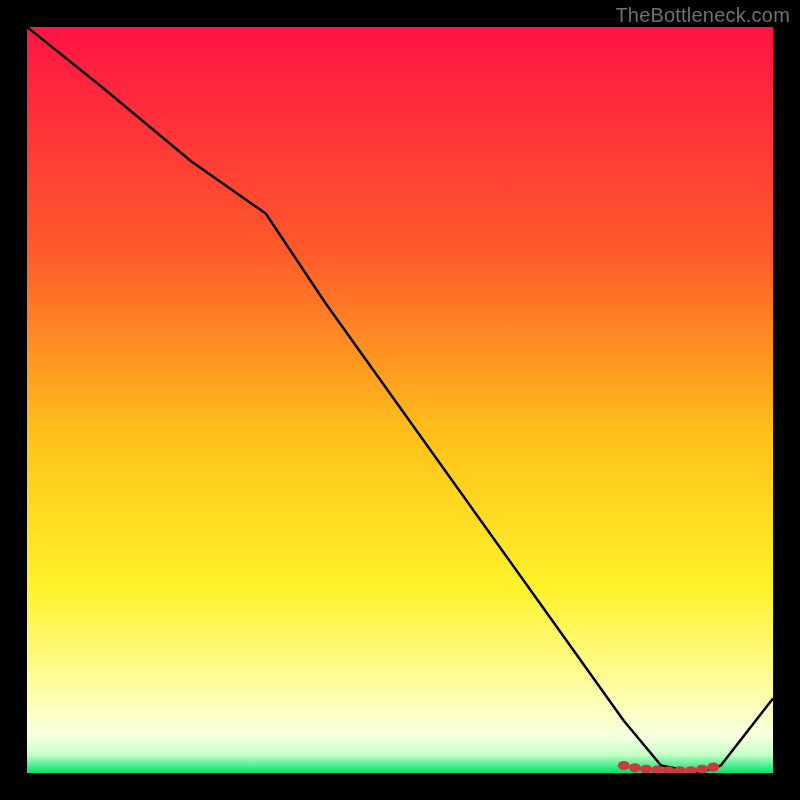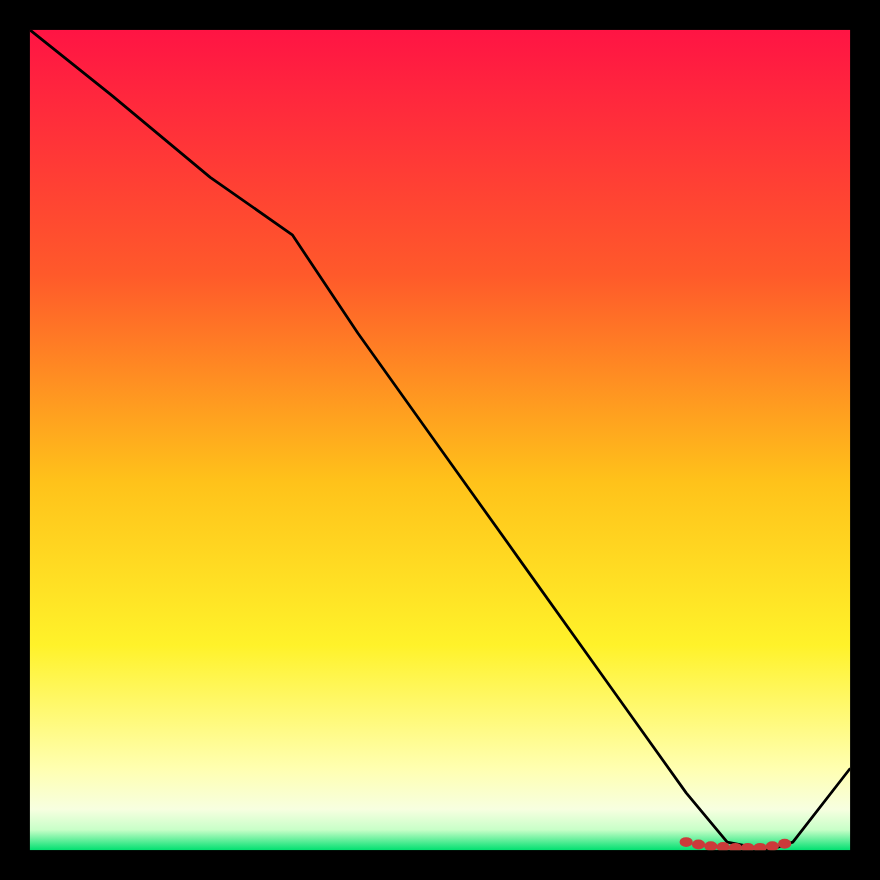--- a/index.html
+++ b/index.html
@@ -37,20 +37,21 @@
     display: block;
     width: 746px;
     height: 746px;
   }
 </style>
 </head>
 <body>
 
 <div class="frame">
 
+  <div class="attribution">TheBottleneck.com</div>
 
   <div class="plot-wrap">
     <svg viewBox="0 0 746 746" preserveAspectRatio="none">
       <defs>
         <linearGradient id="bg-grad" x1="0" y1="0" x2="0" y2="1">
             <stop offset="0%" stop-color="#ff1444"></stop>
             <stop offset="30%" stop-color="#ff5a2a"></stop>
             <stop offset="55.00000000000001%" stop-color="#ffc21a"></stop>
             <stop offset="75%" stop-color="#fff22a"></stop>
             <stop offset="90%" stop-color="#ffffb0"></stop>

